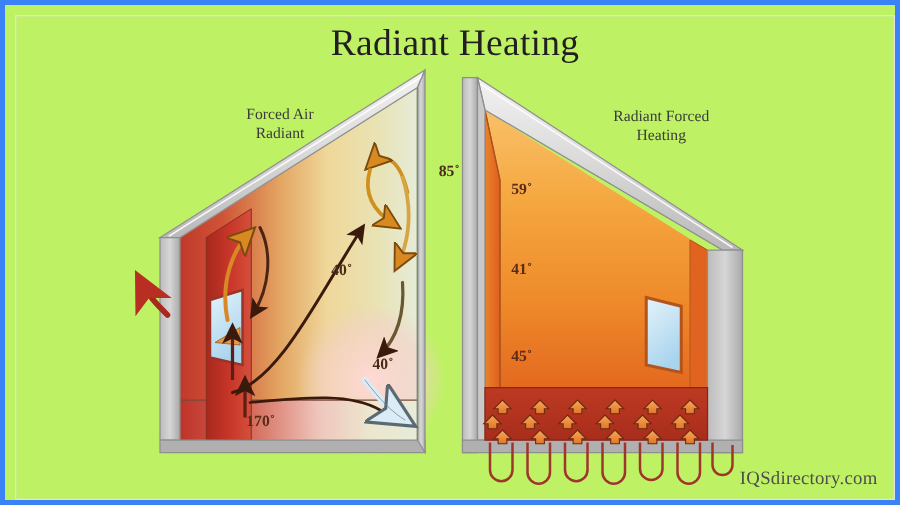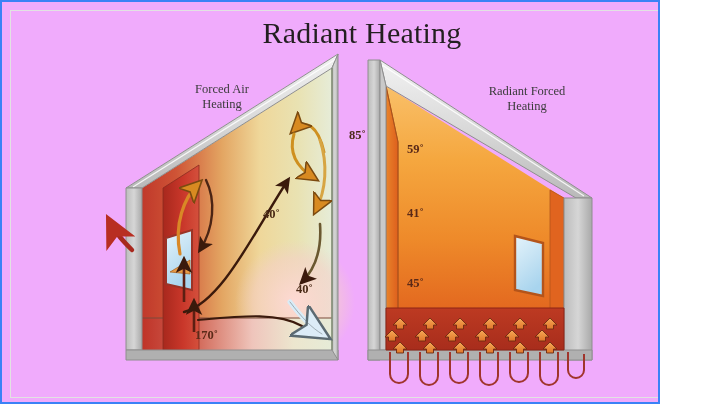--- a/index.html
+++ b/index.html
@@ -5,24 +5,24 @@
   html, body {
     margin: 0;
     padding: 0;
     background: #ffffff;
   }
   body {
     font-family: "Liberation Serif", serif;
   }
   #canvas {
     position: relative;
-    width: 660px;
+    width: 720px;
     height: 404px;
-    background: #f0abfc;
-    border: 2px solid #3b82f6;
+    background: #bef264;
+    border: 4px solid #3b82f6;
     box-sizing: border-box;
     overflow: hidden;
   }
   .inner-frame {
     position: absolute;
     left: 8px;
     top: 8px;
     width: 704px;
     height: 388px;
     border: 1px solid #e2e2e2;
@@ -305,27 +305,28 @@
         <path d="M 448,350 L 448,372 A 9,9 0 0 0 466,372 L 466,350"></path>
         <path d="M 478,350 L 478,374 A 9,9 0 0 0 496,374 L 496,350"></path>
         <path d="M 508,350 L 508,371 A 9,9 0 0 0 526,371 L 526,350"></path>
         <path d="M 538,350 L 538,374 A 9,9 0 0 0 556,374 L 556,350"></path>
         <path d="M 566,350 L 566,368 A 8,8 0 0 0 582,368 L 582,352"></path>
       </g>
     </g>
   </svg>
 
   <div class="section-label" id="label-forced-air">Forced Air
-Heating</div>
+Radiant</div>
   <div class="section-label" id="label-radiant-floor">Radiant Forced
 Heating</div>
 
   <div class="temp" style="left:300px; top:126px;margin-left:47px;">85˚</div>
   <div class="temp" style="left:261px; top:205px;">40˚</div>
   <div class="temp" style="left:294px; top:280px;">40˚</div>
   <div class="temp dark" style="left:193px; top:326px;">170˚</div>
 
   <div class="temp dark" style="left:405px; top:140px;">59˚</div>
   <div class="temp dark" style="left:405px; top:204px;">41˚</div>
   <div class="temp dark" style="left:405px; top:274px;">45˚</div>
 
+  <div id="watermark">IQSdirectory.com</div>
 
 </div>
 
 </body></html>

